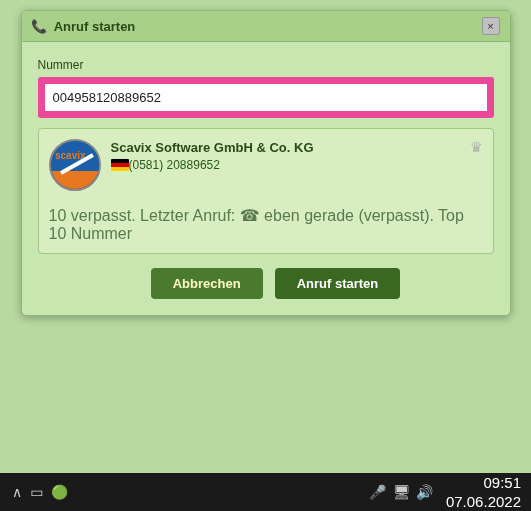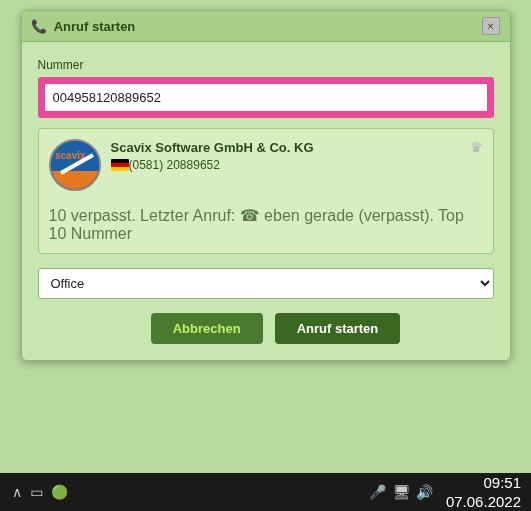--- a/index.html
+++ b/index.html
@@ -219,21 +219,21 @@
       padding: 8px 22px;
       border-radius: 4px;
       font-size: 13px;
       font-weight: 600;
       border: none;
       cursor: pointer;
     }
 
     .btn-cancel {
       background: #4a7a30;
-      color: #bef264;
+      color: #fef9c3;
       margin-left: 20px;
     }
 
     .btn-start {
       background: #3a6820;
       color: #fff;
     }
 
     
     .taskbar {
@@ -322,23 +322,20 @@
             <div class="contact-phone-row">
               <span class="flag-de"></span>
               <span class="contact-phone">(0581) 20889652</span>
             </div>
           </div>
         </div>
         <div class="contact-meta">10 verpasst. Letzter Anruf: ☎ eben gerade (verpasst). Top 10 Nummer</div>
       </div>
 
       
-      <select class="line-select">
-        <option>Office</option>
-      </select>
 
       
       <div class="button-row">
         <button class="btn btn-cancel">Abbrechen</button>
         <button class="btn btn-start">Anruf starten</button>
       </div>
     </div>
   </div>
 </div>
 

